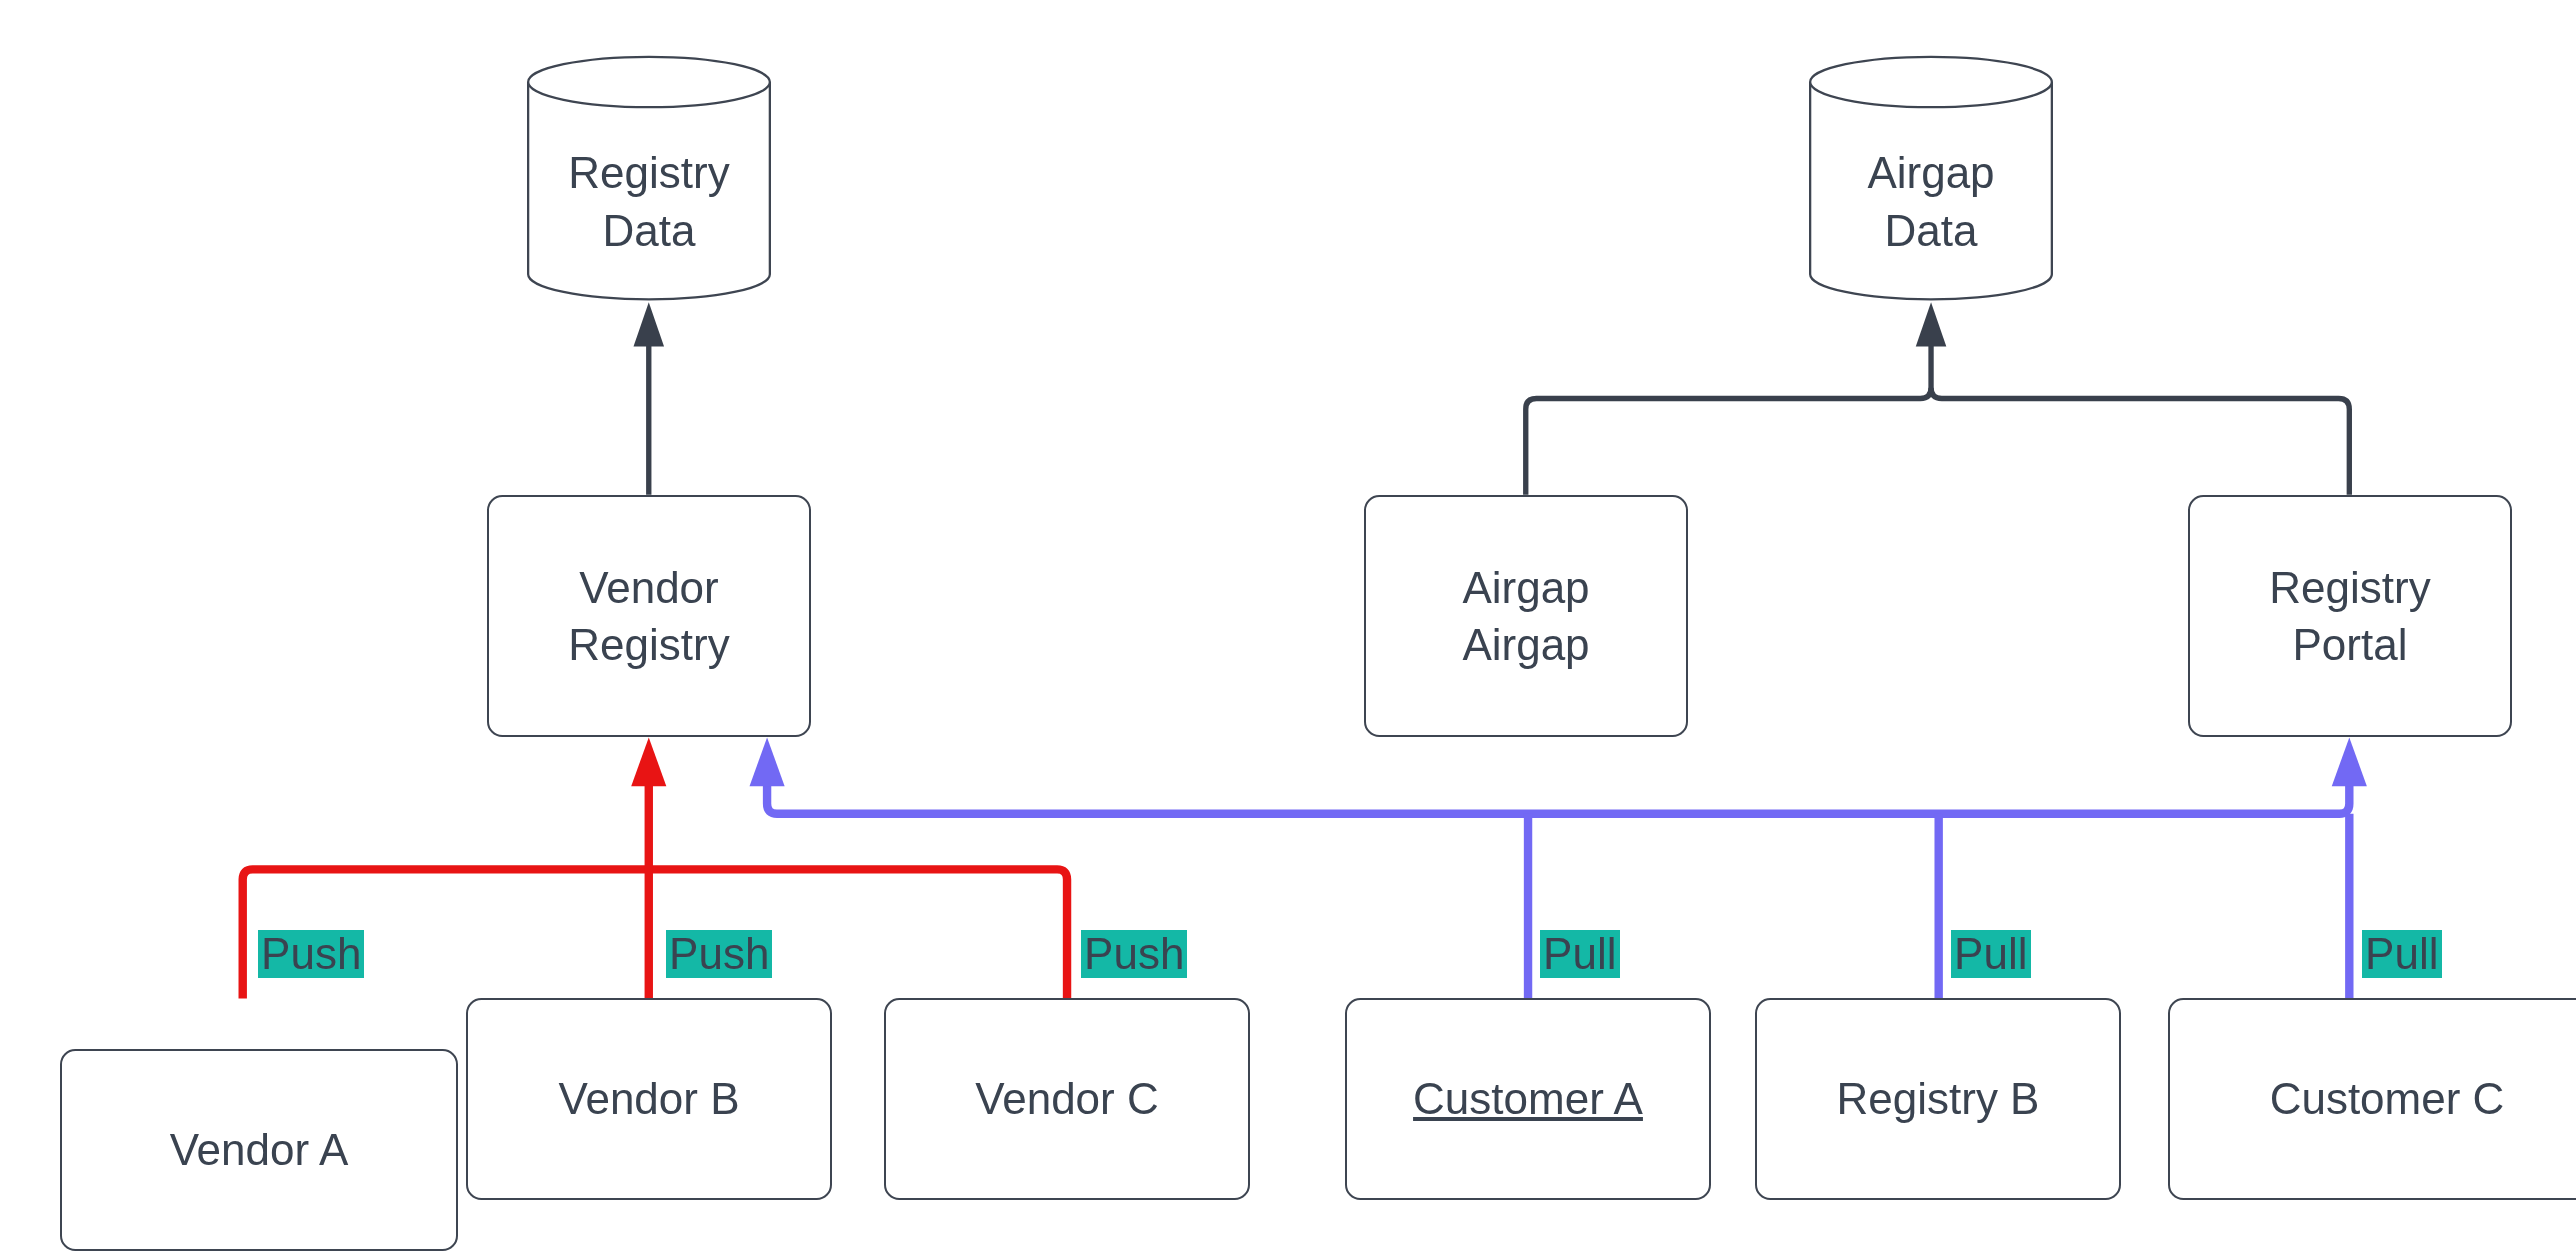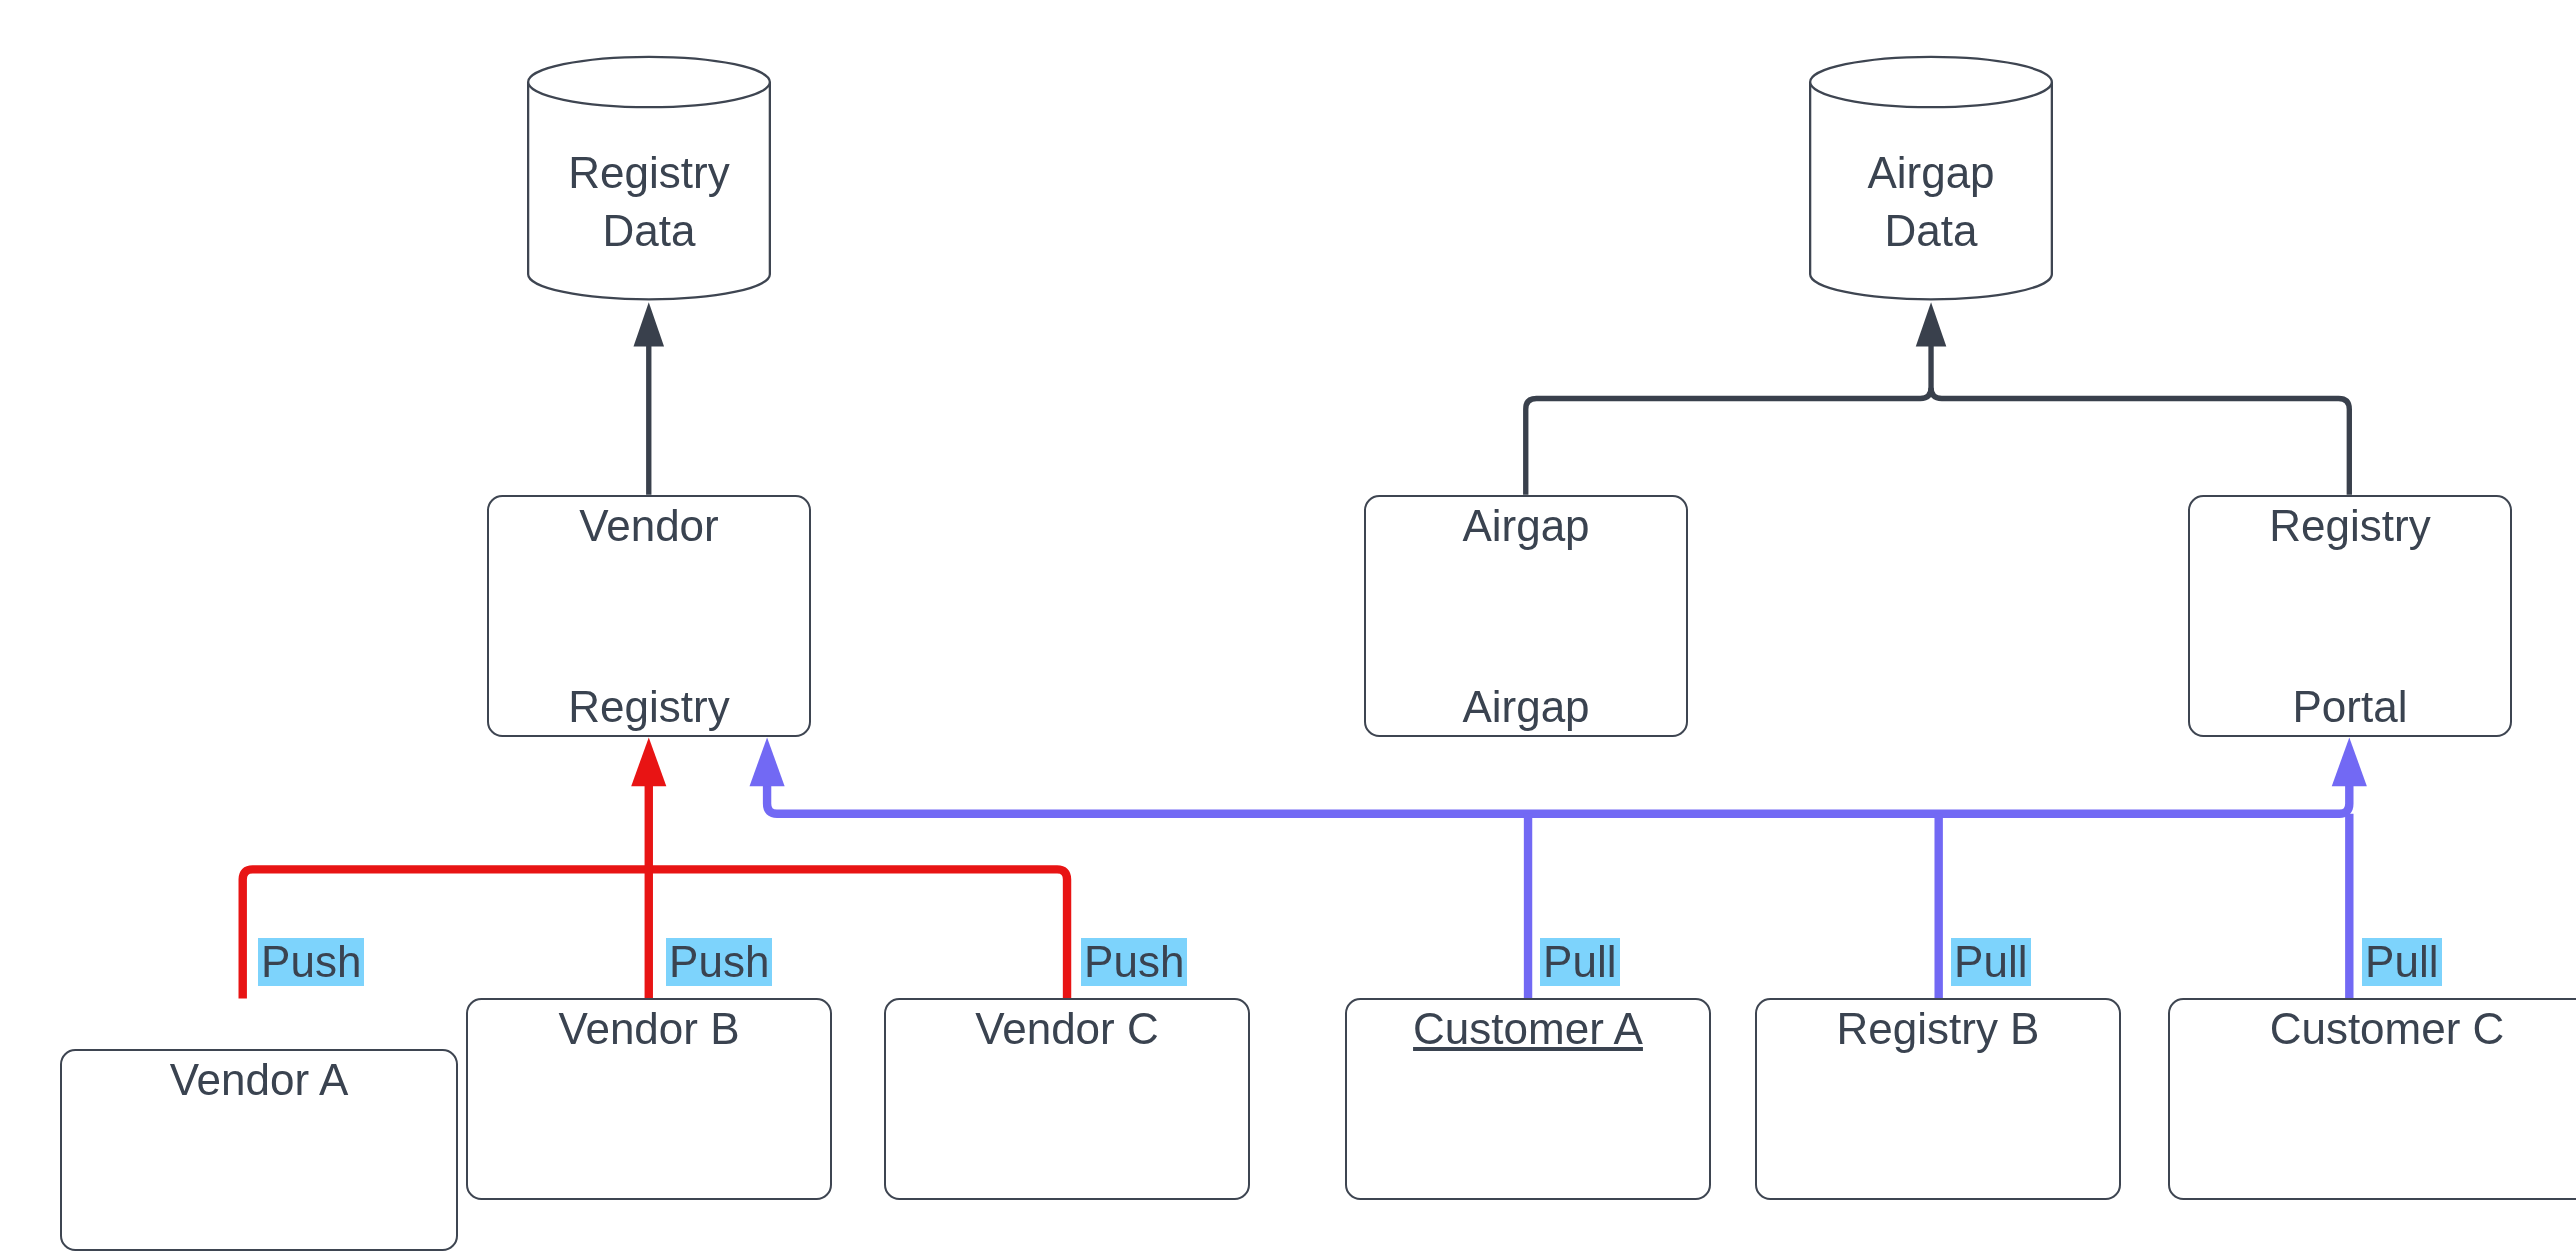--- a/index.html
+++ b/index.html
@@ -7,36 +7,36 @@
     position:relative;
     width:2576px;height:1258px;
     background:#ffffff;
     font-family:"Liberation Sans", sans-serif;
     overflow:hidden;
   }
   .edges-layer{position:absolute;left:0;top:0;width:2576px;height:1258px;}
   .node-box{
     position:absolute;box-sizing:border-box;
     background:#ffffff;border:2.3px solid #3e4551;border-radius:15.3px;
-    display:flex;flex-direction:column;align-items:center;justify-content:space-between;
+    display:flex;flex-direction:column;align-items:center;justify-content:center;
     text-align:center;color:#3a4350;font-size:44px;line-height:1.3;
   }
   .node-box span{display:block;}
   .cyl{position:absolute;width:244px;height:250px;}
   .cyl svg{position:absolute;left:0;top:0;}
   .cyl-label{
     position:absolute;left:0;top:0;right:0;bottom:0;
     display:flex;flex-direction:column;align-items:center;justify-content:center;
     padding-top:43px;box-sizing:border-box;
     text-align:center;color:#3a4350;font-size:44px;line-height:1.3;
   }
   .cyl-label span{display:block;}
   .edge-label{
     position:absolute;color:#3a4350;font-size:44px;line-height:1.1;
-    background:#7dd3fc;padding:0 3.1px;white-space:nowrap;margin-top:8px;
+    background:#14b8a6;padding:0 3.1px;white-space:nowrap;
   }
 </style>
 </head>
 <body>
 
 <div class="canvas">
 
   <svg class="edges-layer" viewBox="0 0 3375 1648">
 
     <g>

